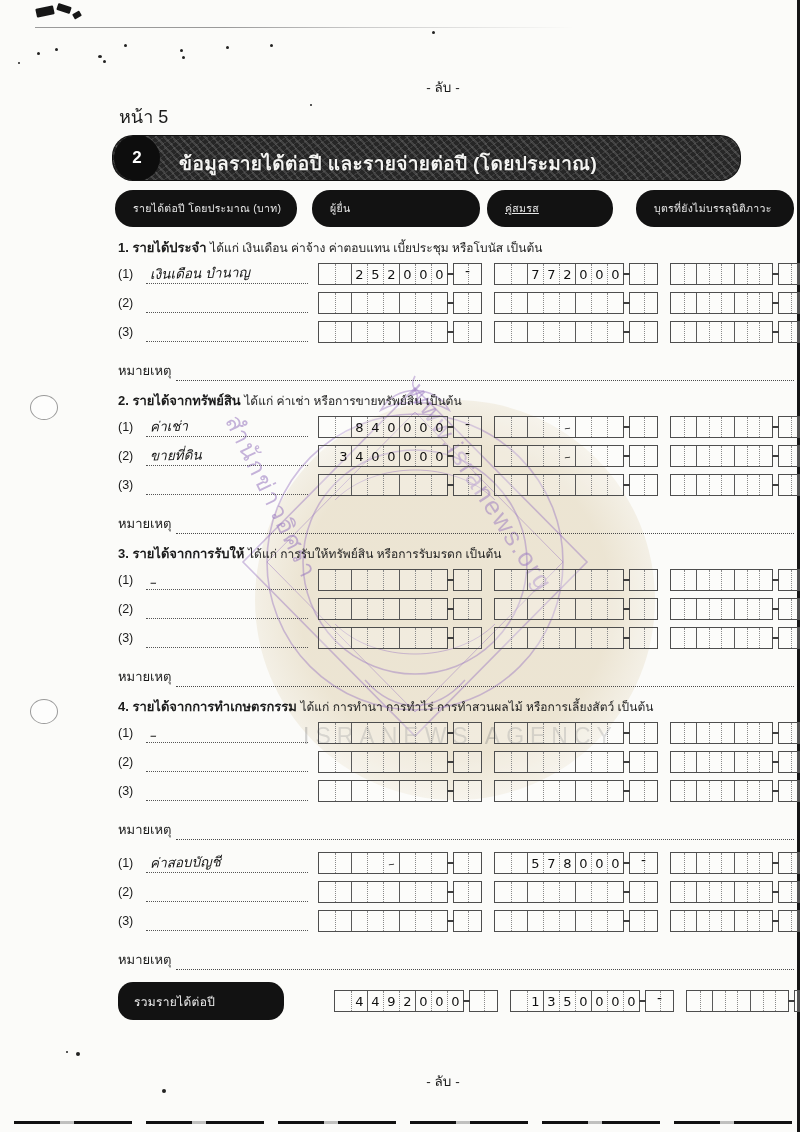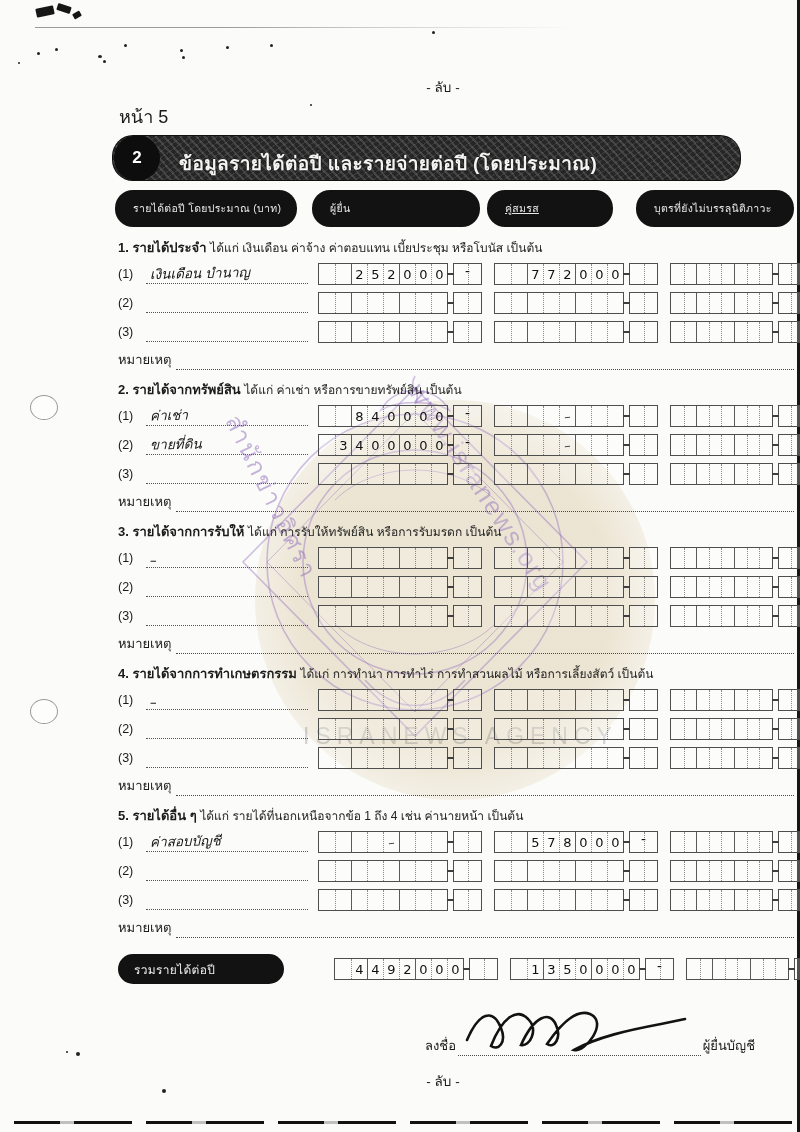--- a/index.html
+++ b/index.html
@@ -68,26 +68,26 @@
     font-family:"DejaVu Sans", sans-serif; font-size:13px; line-height:19px; color:#101010;}
   .cell:first-child{border-left:none;}
   .cell.group{border-left:1.4px solid #5a5a5a;}
   .conn{width:7px; height:2px; background:#3f3f3f; margin:0 -1px; z-index:1;}
   .c0 .cell,.c1 .cell{width:16px;}
   .c2 .cell{width:12.6px;}
   .c0 .sat .cell,.c1 .sat .cell{width:13.5px;}
   .c2 .sat .cell{width:12px;}
   .satmark{position:absolute; font-size:15px; top:-2px; left:0; right:0; text-align:center; color:#141414;}
   .dashval{transform:rotate(-8deg);}
-  .note{display:flex; align-items:flex-end; margin:9px 0 12px 0; height:18px;}
+  .note{display:flex; align-items:flex-end; margin:20px 0 12px 0; height:18px;}
   .note-label{font-size:13px; flex:0 0 auto; margin-right:4px;}
   .note-line{flex:1 1 auto; border-bottom:1.6px dotted #4a4a4a; height:15px;}
   
   .total-row{display:flex; align-items:center; margin-top:16px; height:30px;}
-  .total-pill{flex:0 0 150px; margin-right:50px; height:30px; border-radius:15px; background:#121212;
+  .total-pill{flex:0 0 150px; margin-right:50px; height:38px; border-radius:15px; background:#121212;
     color:#ececec; font-size:12px; display:flex; align-items:center; padding-left:16px;
     letter-spacing:.3px;}
   
   .sig-area{position:absolute; left:425px; top:1008px; width:330px; height:60px; z-index:3;}
   .sig-line{position:absolute; left:0; bottom:12px; width:100%; display:flex; align-items:flex-end; font-size:13px;}
   .sig-dots{flex:1 1 auto; border-bottom:1.6px dotted #4a4a4a; height:14px; margin:0 2px;}
   .sig-svg{position:absolute; left:32px; top:-8px;}
 </style>
 </head>
 <body>
@@ -850,21 +850,20 @@
                 <div class="cell"></div>
               </div>
             </div>
           </div>
           <div class="note">
             <span class="note-label">หมายเหตุ</span>
             <span class="note-line"></span>
           </div>
         </div>
         <div class="sec">
-          <div class="sec-title"><span class="no">5. </span><span class="main">รายได้อื่น ๆ </span><span class="rest">ได้แก่ รายได้ที่นอกเหนือจากข้อ 1 ถึง 4 เช่น ค่านายหน้า เป็นต้น</span></div>
           <div class="row">
             <div class="idx">(1)</div>
             <div class="desc">
               <span class="hand">ค่าสอบบัญชี</span>
             </div>
             <div class="money c0">
               <div class="mainbox">
                 <div class="cell"></div>
                 <div class="cell"></div>
                 <div class="cell group"></div>
@@ -1085,26 +1084,16 @@
             </div>
             <div class="conn"></div>
             <div class="satbox sat" style="position: relative;">
               <div class="cell"></div>
             </div>
           </div>
         </div>
     </div>
   </div>
 
-  <div class="sig-area">
-    <svg class="sig-svg" width="240" height="58" viewBox="0 0 240 58">
-      <path d="M10 40 C22 12 36 8 44 28 C50 43 41 51 34 46 C45 18 60 6 72 20 C81 30 73 47 64 45 C77 16 93 10 99 25 C105 38 97 49 90 44 C101 28 118 8 133 14 C152 22 128 53 117 50 C140 37 172 30 204 24 L228 19" fill="none" stroke="#121212" stroke-width="2.6" stroke-linecap="round"></path>
-    </svg>
-    <div class="sig-line">
-      <span>ลงชื่อ</span>
-      <span class="sig-dots"></span>
-      <span>ผู้ยื่นบัญชี</span>
-    </div>
-  </div>
 
   <div class="conf-bottom">- ลับ -</div>
 
 </div>
 
 </body></html>

